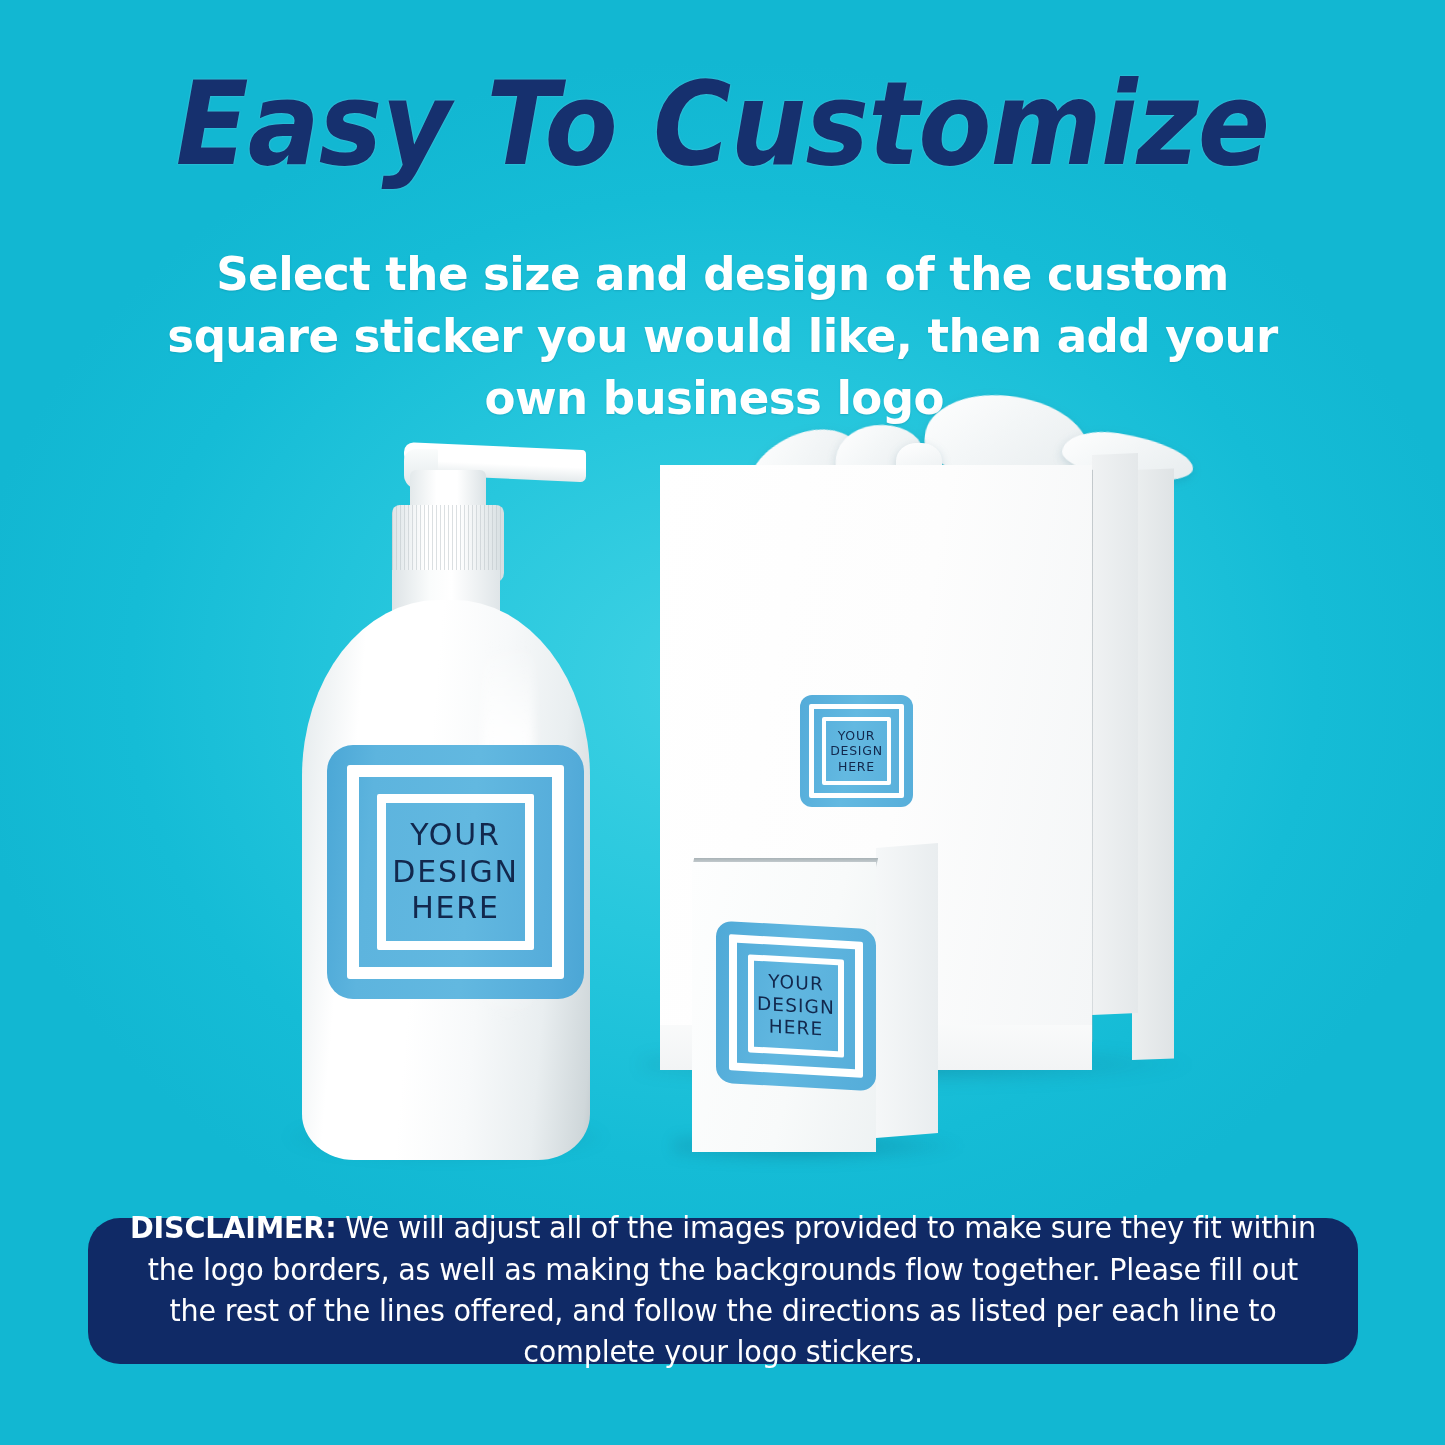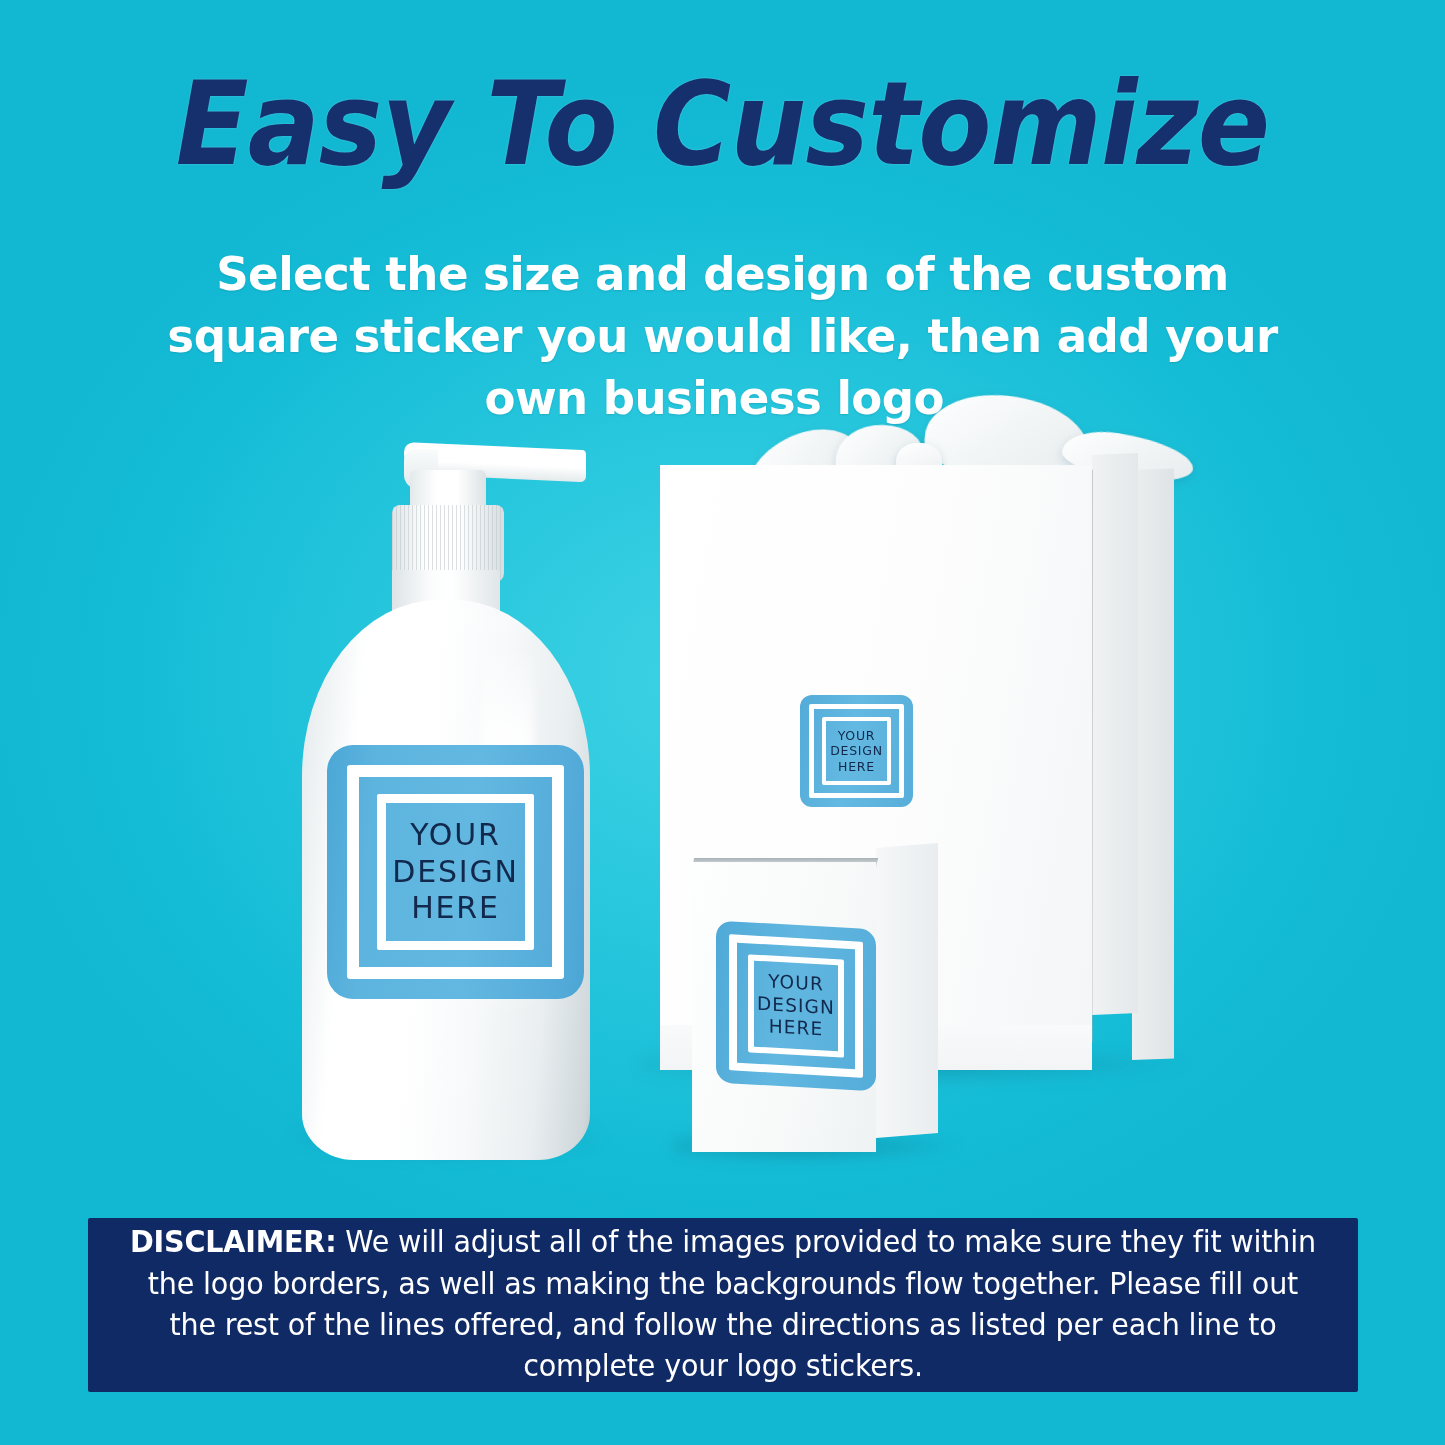--- a/index.html
+++ b/index.html
@@ -328,23 +328,23 @@
     border-radius: 2px;
   }
   #sticker-carton .sticker-text { font-size: 18.5px; }
 
   
   #disclaimer {
     position: absolute;
     left: 88px;
     top: 1218px;
     width: 1270px;
-    height: 174px;
+    height: 146px;
     background: #102a66;
-    border-radius: 2px;
+    border-radius: 32px;
     display: flex;
     align-items: center;
     justify-content: center;
     padding: 8px 22px;
     box-sizing: border-box;
   }
   #disclaimer-text {
     color: #ffffff;
     text-align: center;
     font-family: "DejaVu Sans", sans-serif;

